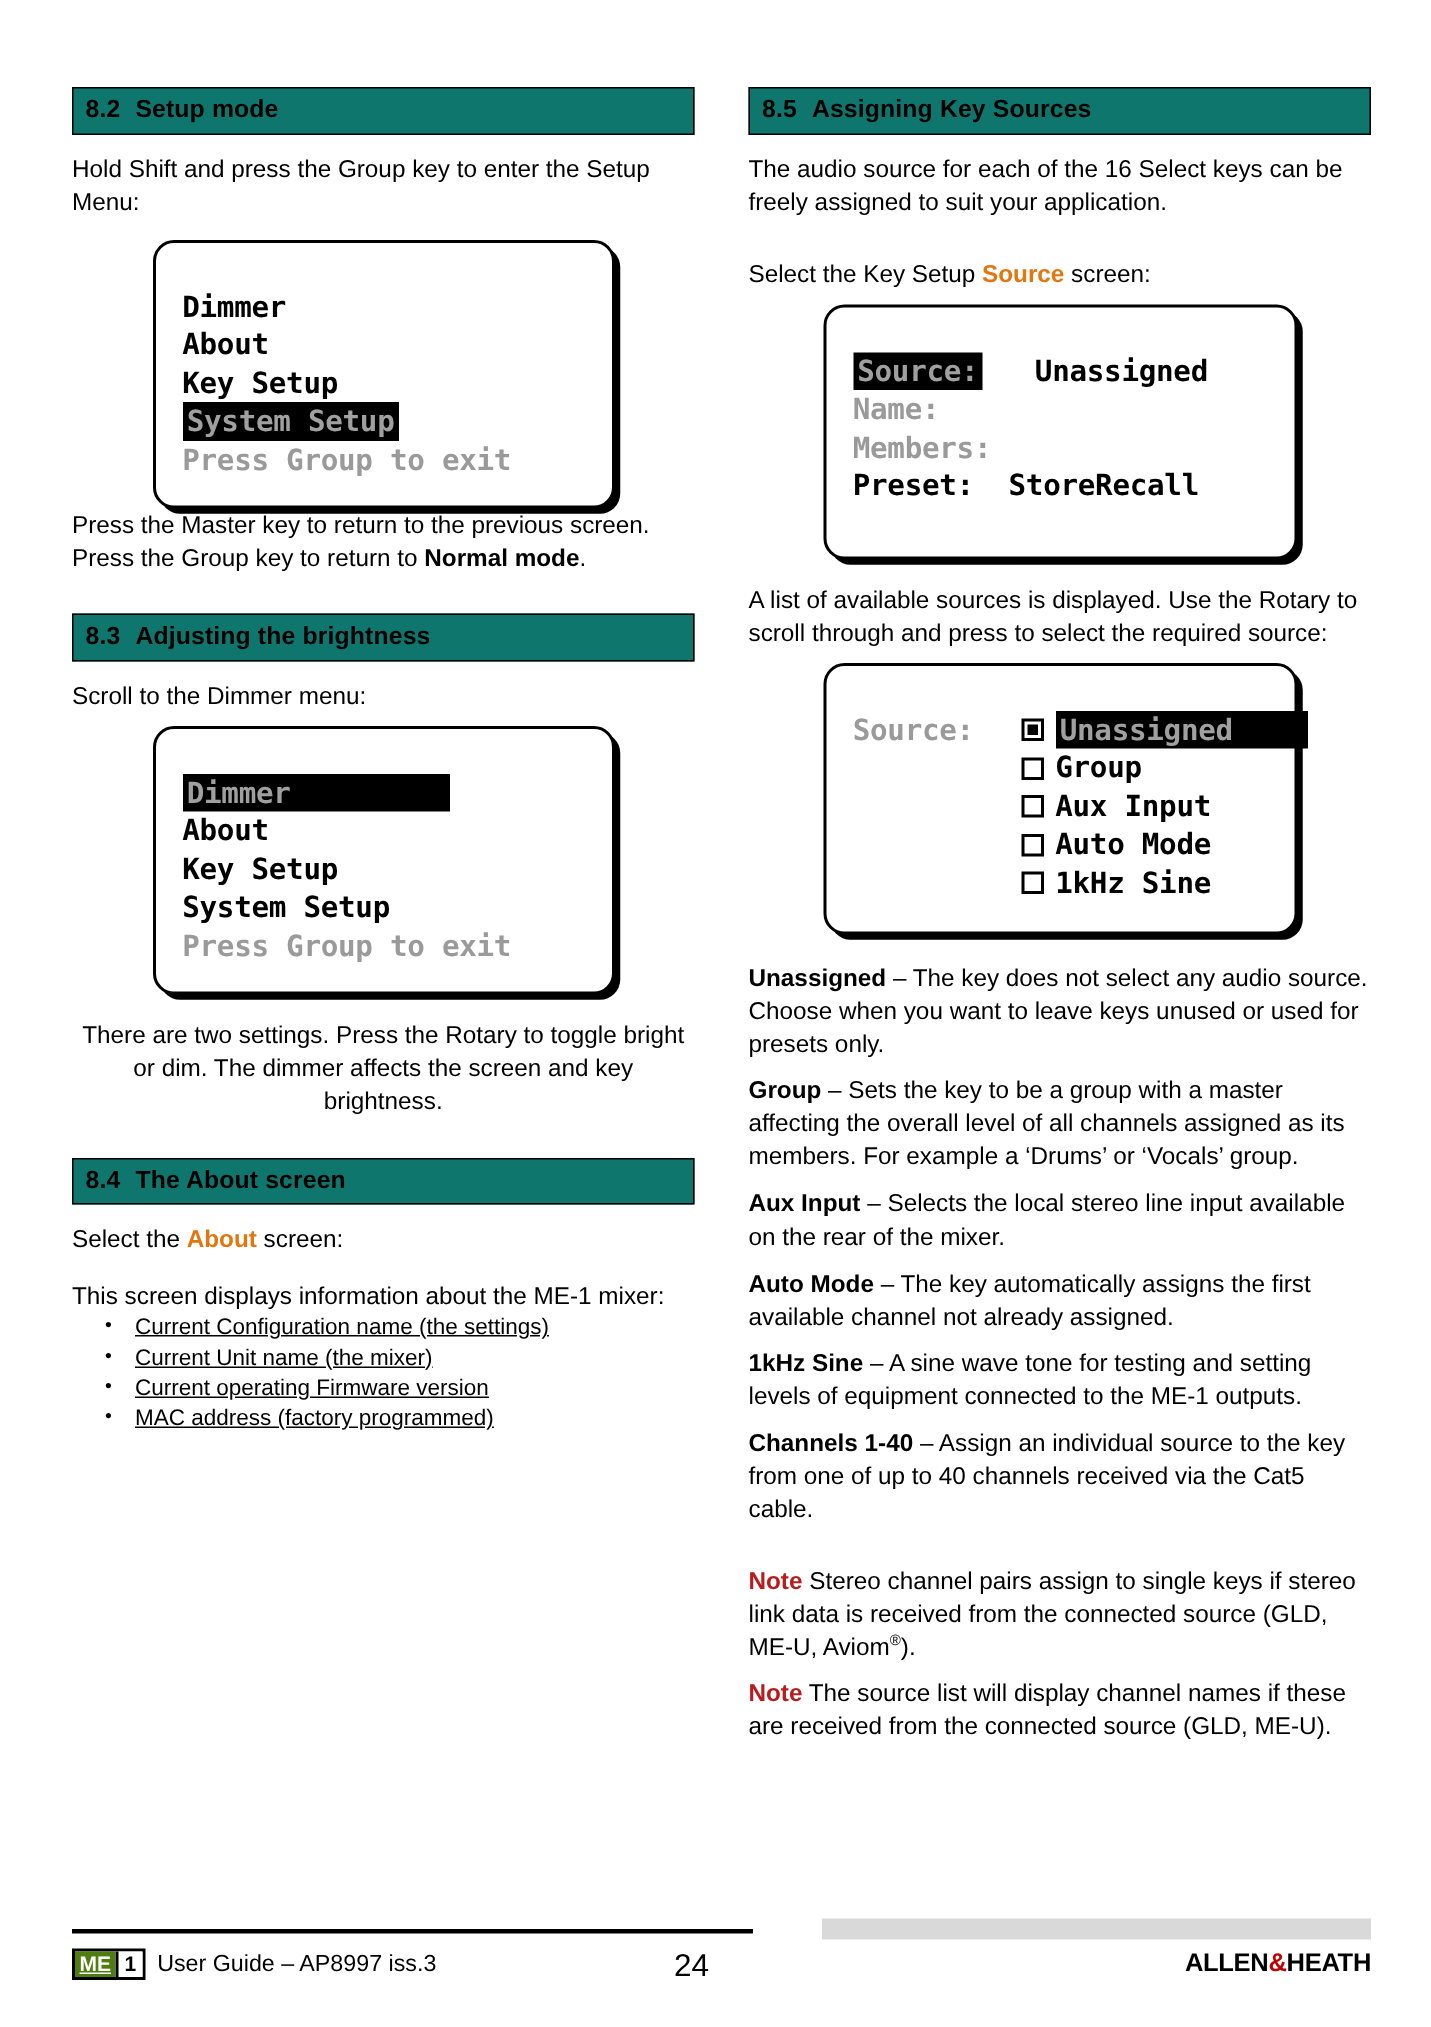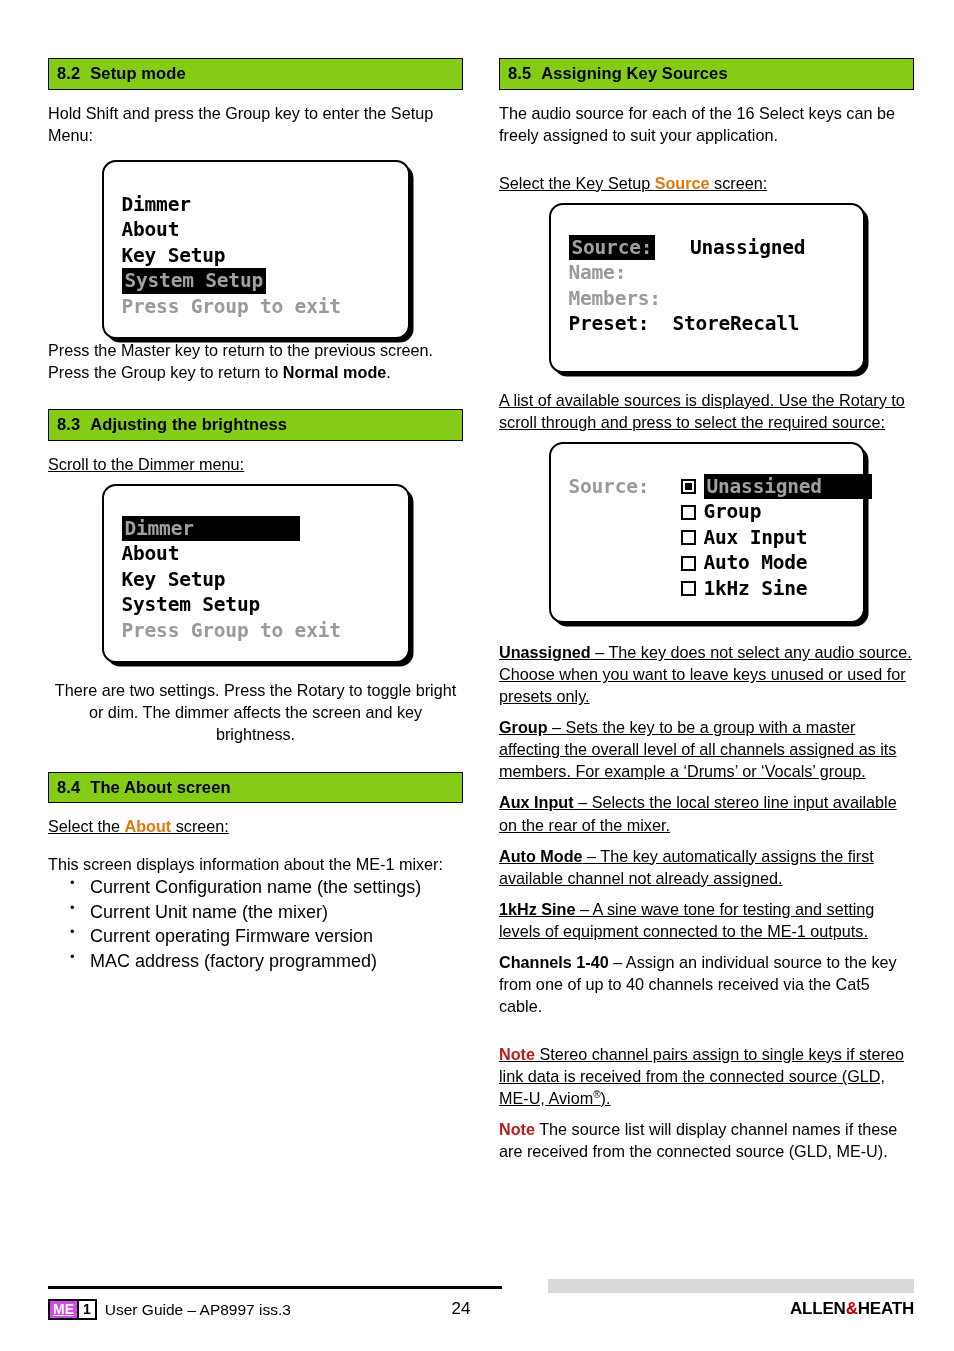--- a/index.html
+++ b/index.html
@@ -28,50 +28,51 @@
     width: 866px;
     display: flex;
     gap: 36px;
   }
   .col { width: 415px; }
   .col-right { width: 415px; }
 
   
   .sect {
     border: 1px solid #000;
-    background: #84cc16;
+    background: #0f766e;
     padding: 4px 8px 5px 8px;
     font-weight: bold;
     font-size: 16.5px;
     letter-spacing: 0.1px;
     margin: 0 0 12px 0;
     line-height: 1.25;
   }
   .sect .num { margin-right: 10px; }
 
   
   p.body {
     font-size: 16.2px;
     line-height: 1.36;
     margin: 0 0 0 0;
   }
   p.gap { margin-bottom: 14px; }
-  p.gap-s { margin-bottom: 9px; text-decoration: underline; }
+  p.gap-s { margin-bottom: 9px; }
   p.gap-l { margin-bottom: 26px; }
   .b { font-weight: bold; }
   .accent { color: #e2760f; font-weight: bold; }
   .notered { color: #b91c1c; font-weight: bold; }
   sup.reg { font-size: 0.62em; vertical-align: super; }
 
   ul.bullets {
     margin: 0;
     padding: 0 0 0 20px;
     list-style: none;
-    font-size: 18px;
+    font-size: 15px;
     line-height: 1.36;
+    text-decoration: underline;
   }
   ul.bullets li {
     position: relative;
     padding-left: 22px;
     margin: 0;
   }
   ul.bullets li::before {
     content: "\2022";
     position: absolute;
     left: 2px;
@@ -165,37 +166,37 @@
     border: 2px solid #000;
     height: 21px;
     align-items: stretch;
     margin-right: 8px;
     font-family: "Liberation Sans", sans-serif;
     font-weight: bold;
     font-size: 14px;
     line-height: 17px;
   }
   .me1 .me {
-    background: #d946ef; color: #fff;
+    background: #4d7c0f; color: #fff;
     padding: 0 3px 0 3px;
     display: flex; align-items: center; text-decoration: underline;
   }
   .me1 .one {
     background: #fff; color: #000;
     padding: 0 4px;
     display: flex; align-items: center;
     border-left: 2px solid #000;
   }
   .foot-title { font-size: 15.5px; }
   .foot-page {
     position: absolute;
     left: 0; top: 13px;
     width: 866px;
     text-align: center;
-    font-size: 17px;
+    font-size: 21px;
     transform: translateX(-20px);
   }
   .foot-brand {
     position: absolute;
     right: 0; top: 13px;
     font-weight: bold;
     font-size: 17px;
     letter-spacing: -0.2px;
   }
   .foot-brand .amp { color: #c00000; }

